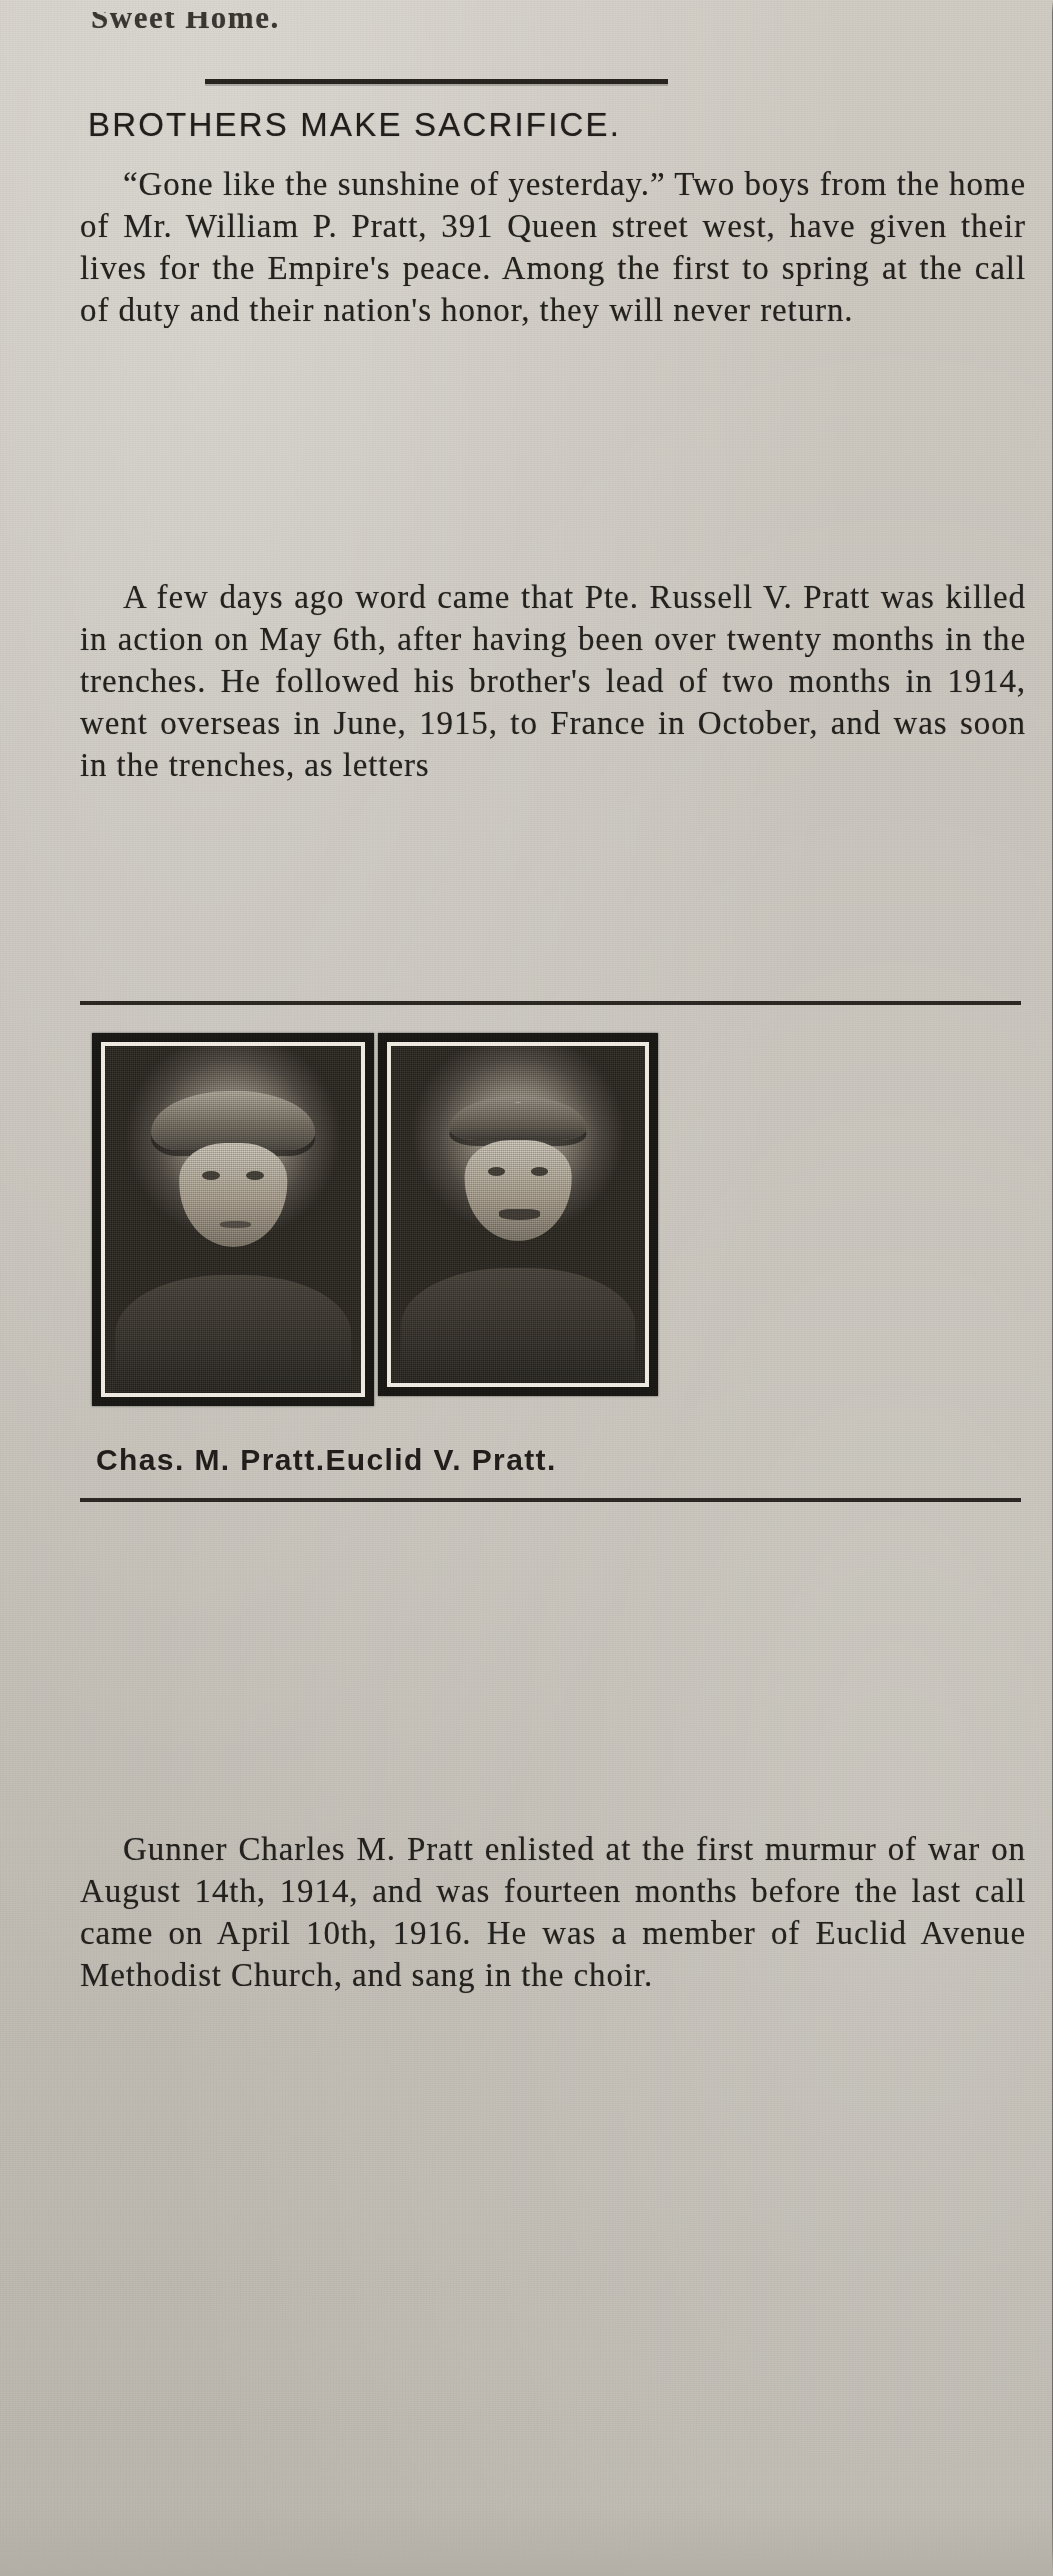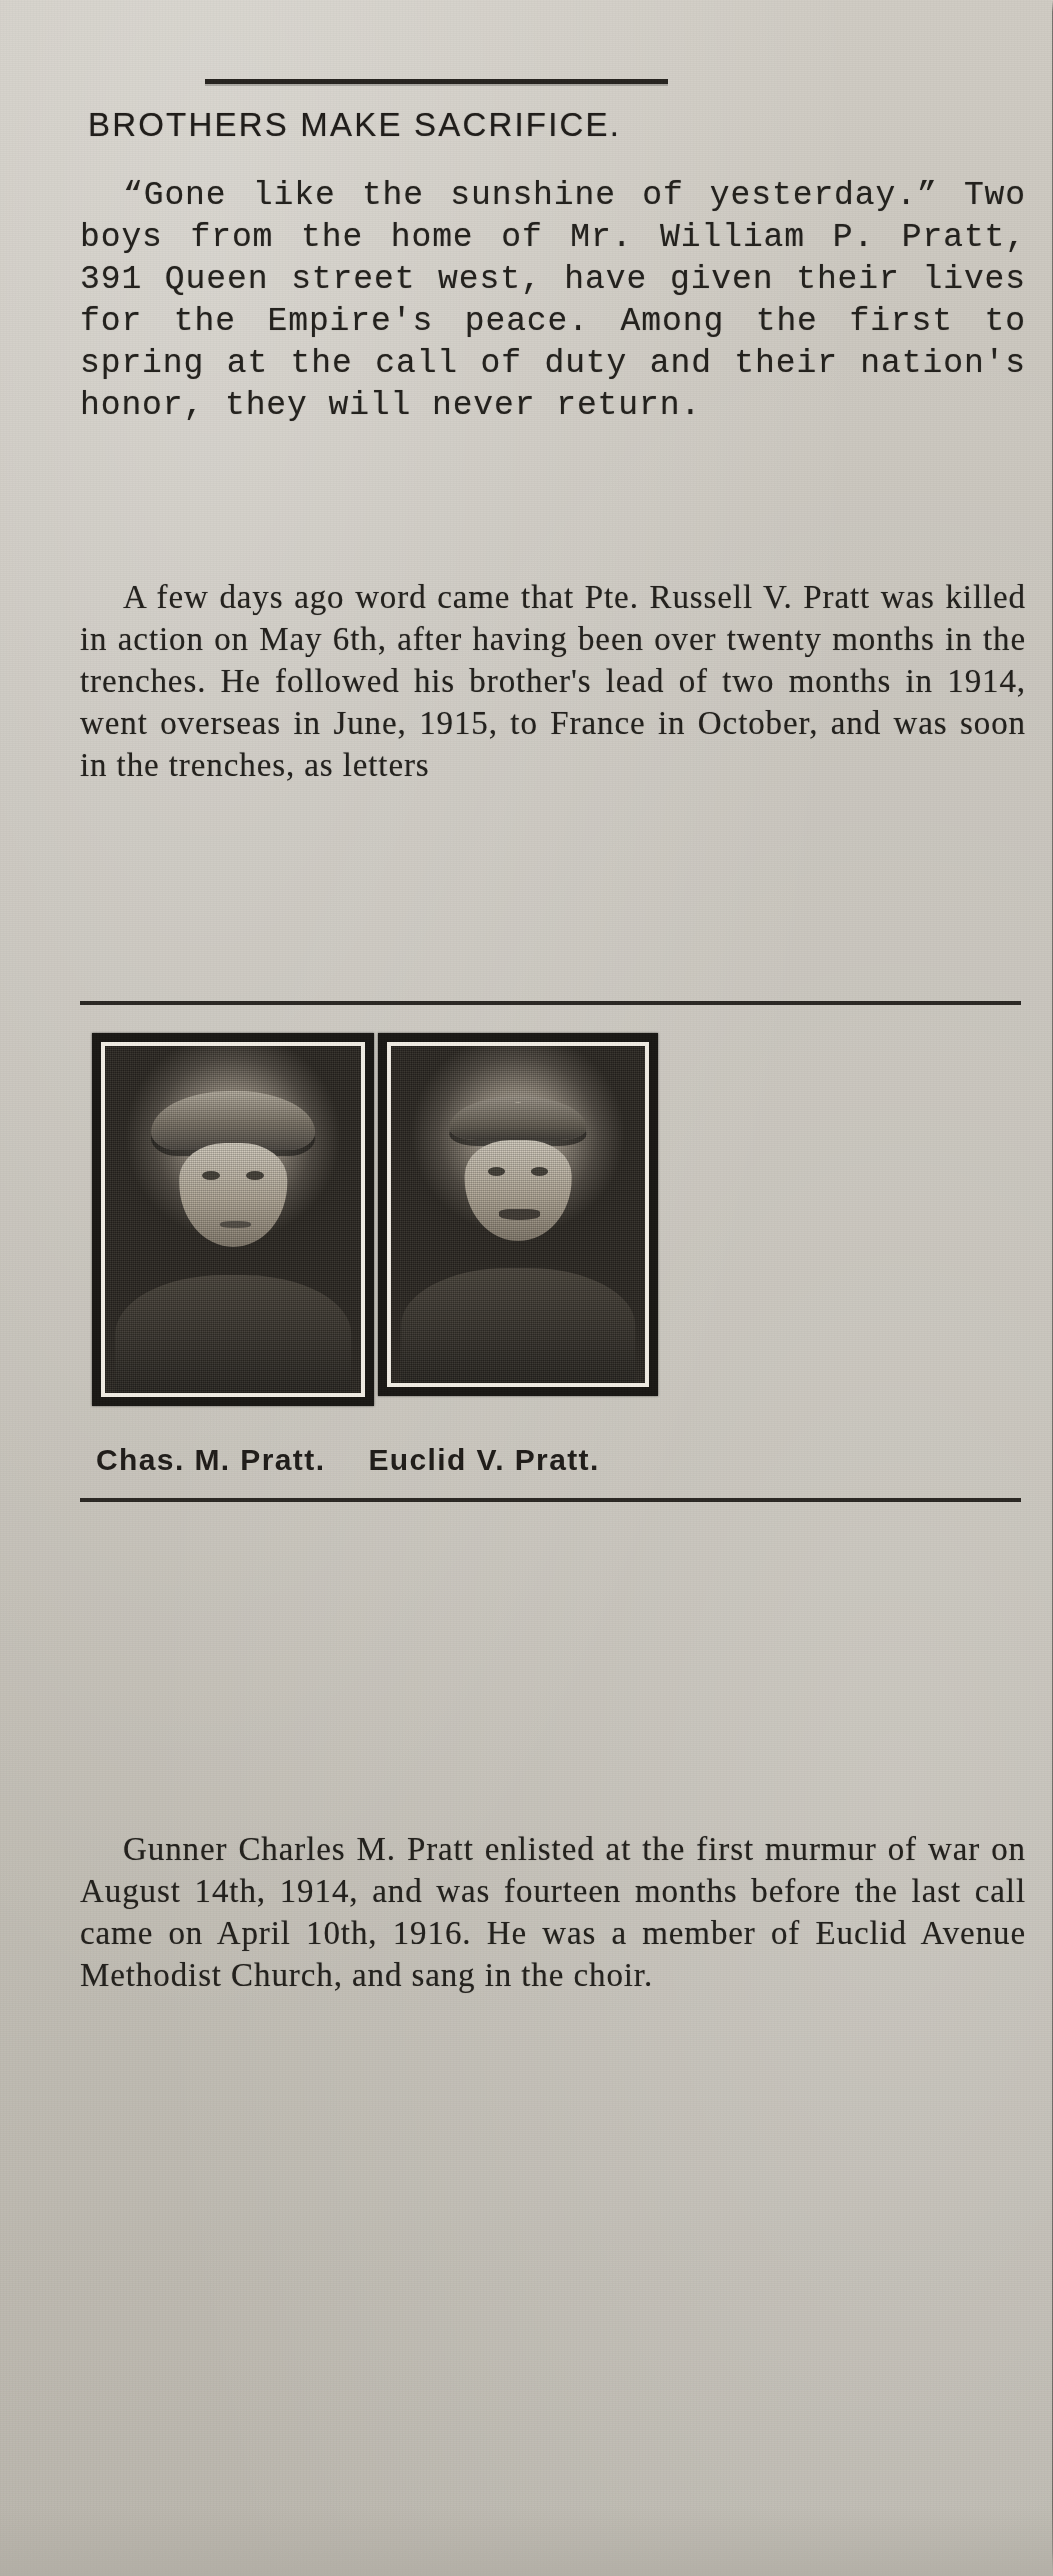--- a/index.html
+++ b/index.html
@@ -97,21 +97,21 @@
     font-size: 33px;
     line-height: 42px;
     letter-spacing: 0.9px;
     text-shadow: 0 0 1px rgba(0,0,0,0.35);
   }
   .body-block p {
     margin: 0 0 0 0;
     text-indent: 43px;
     text-align: justify;
   }
-  .p1 { top: 175px; font-family: Liberation Mono, monospace; }
+  .p1 { top: 163px; }
   .p2 { top: 576px; }
 
   .rule-mid {
     position: absolute;
     left: 43px;
     top: 1001px;
     width: 941px;
     height: 4px;
     background: #2a2723;
   }
@@ -241,21 +241,20 @@
     position: absolute;
     left: 59px;
     top: 1443px;
     width: 926px;
     font-family: "Liberation Sans", sans-serif;
     font-weight: 700;
     font-size: 30px;
     letter-spacing: 1.4px;
     color: #1f1c19;
     display: flex;
-    gap: 43px;
   }
 
   .rule-mid2 {
     position: absolute;
     left: 43px;
     top: 1498px;
     width: 941px;
     height: 4px;
     background: #2a2723;
   }
@@ -274,20 +273,21 @@
   }
 </style>
 </head>
 <body>
 
 <div class="page">
   <div class="paper"></div>
 
   <div class="column">
 
+    <div class="cut-top">Sweet Home.</div>
 
     <div class="hr-heavy"></div>
 
     <div class="headline">BROTHERS MAKE SACRIFICE.</div>
 
     <div class="body-block p1">
       <p>“Gone like the sunshine of yesterday.”  Two boys from the home of Mr. William P. Pratt, 391 Queen street west, have given their lives for the Empire's peace.  Among the first to spring at the call of duty and their nation's honor, they will never return.</p>
     </div>
 
     <div class="body-block p2">

